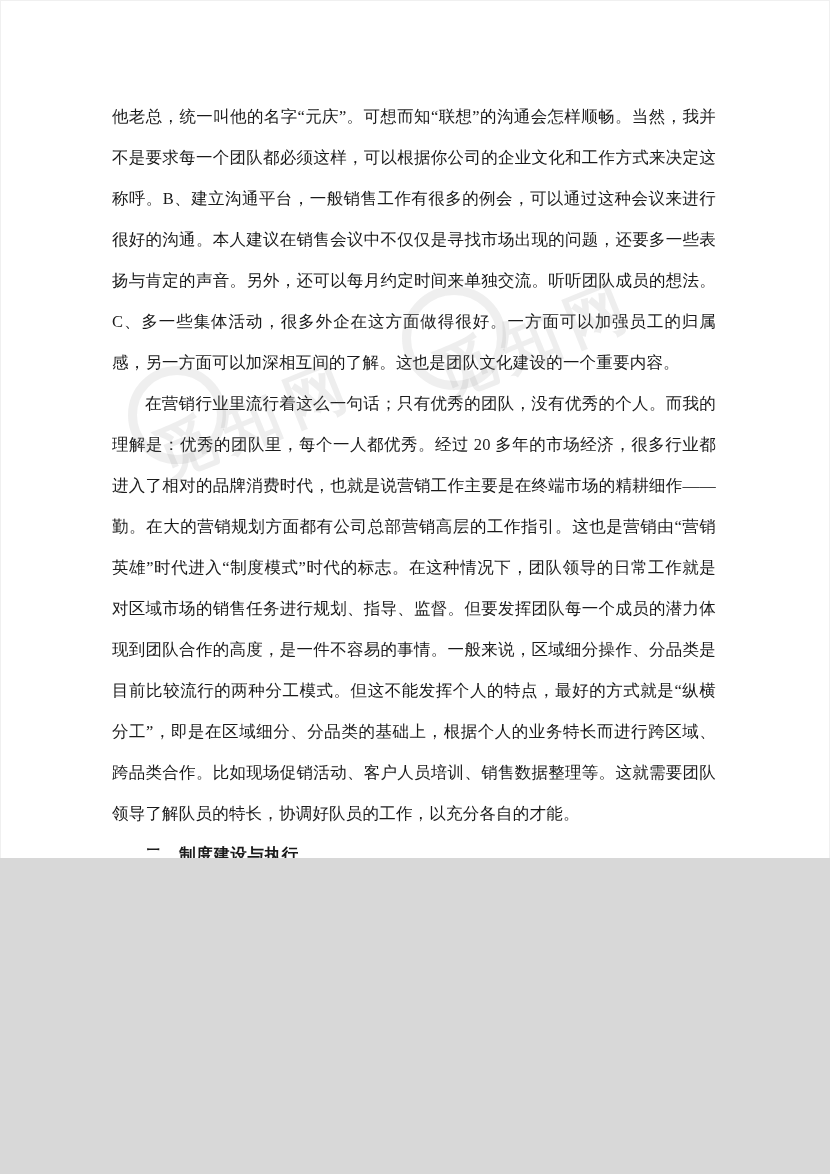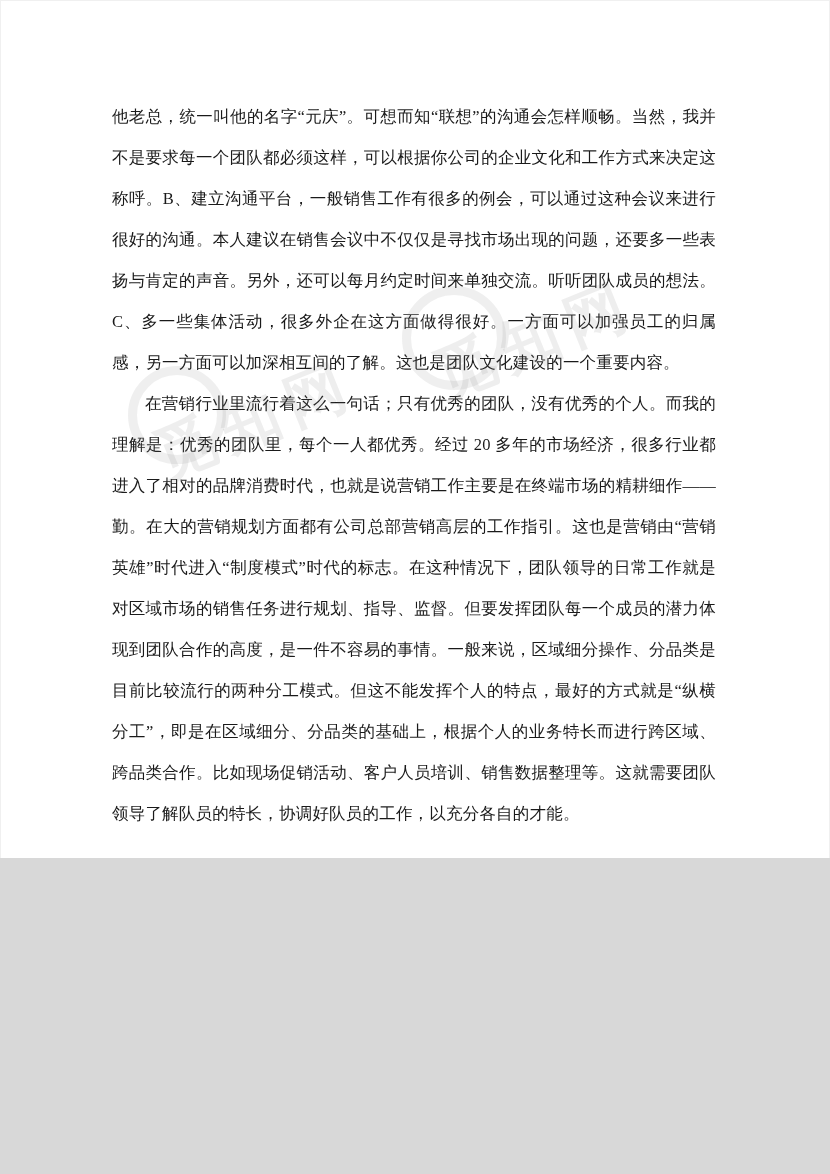--- a/index.html
+++ b/index.html
@@ -90,20 +90,21 @@
 </style>
 </head>
 <body>
 
 <div class="page">
   <div class="page-inner">
 
     <div class="content">
       <p class="body">他老总，统一叫他的名字“元庆”。可想而知“联想”的沟通会怎样顺畅。当然，我并不是要求每一个团队都必须这样，可以根据你公司的企业文化和工作方式来决定这称呼。B、建立沟通平台，一般销售工作有很多的例会，可以通过这种会议来进行很好的沟通。本人建议在销售会议中不仅仅是寻找市场出现的问题，还要多一些表扬与肯定的声音。另外，还可以每月约定时间来单独交流。听听团队成员的想法。C、多一些集体活动，很多外企在这方面做得很好。一方面可以加强员工的归属感，另一方面可以加深相互间的了解。这也是团队文化建设的一个重要内容。</p>
       <p class="indent">在营销行业里流行着这么一句话；只有优秀的团队，没有优秀的个人。而我的理解是：优秀的团队里，每个一人都优秀。经过 20 多年的市场经济，很多行业都进入了相对的品牌消费时代，也就是说营销工作主要是在终端市场的精耕细作——勤。在大的营销规划方面都有公司总部营销高层的工作指引。这也是营销由“营销英雄”时代进入“制度模式”时代的标志。在这种情况下，团队领导的日常工作就是对区域市场的销售任务进行规划、指导、监督。但要发挥团队每一个成员的潜力体现到团队合作的高度，是一件不容易的事情。一般来说，区域细分操作、分品类是目前比较流行的两种分工模式。但这不能发挥个人的特点，最好的方式就是“纵横分工”，即是在区域细分、分品类的基础上，根据个人的业务特长而进行跨区域、跨品类合作。比如现场促销活动、客户人员培训、销售数据整理等。这就需要团队领导了解队员的特长，协调好队员的工作，以充分各自的才能。</p>
+      <p class="heading">二、制度建设与执行</p>
     </div>
 
     <div class="watermark">
       <div class="wm-circle wmc-1"></div>
       <div class="wm-text wm-1">觅知网</div>
       <div class="wm-circle wmc-2"></div>
       <div class="wm-text wm-2">觅知网</div>
       <div class="wm-circle wmc-3"></div>
       <div class="wm-text wm-3">觅知网</div>
     </div>

